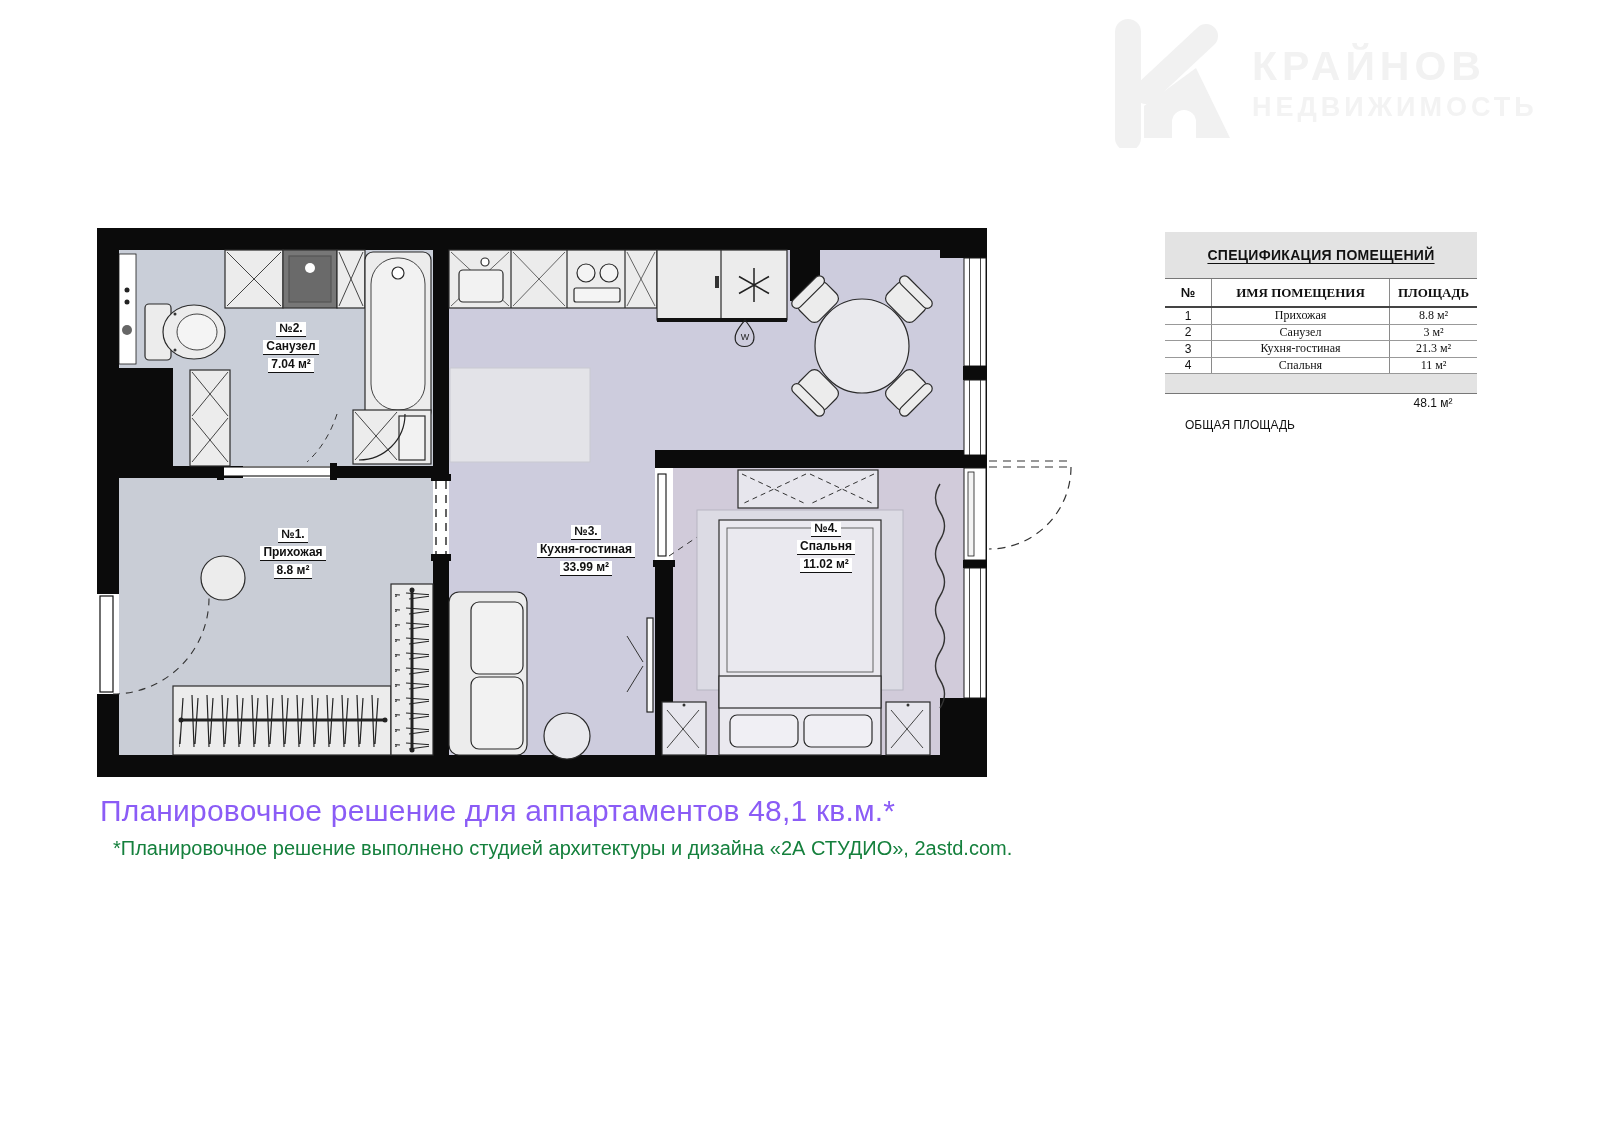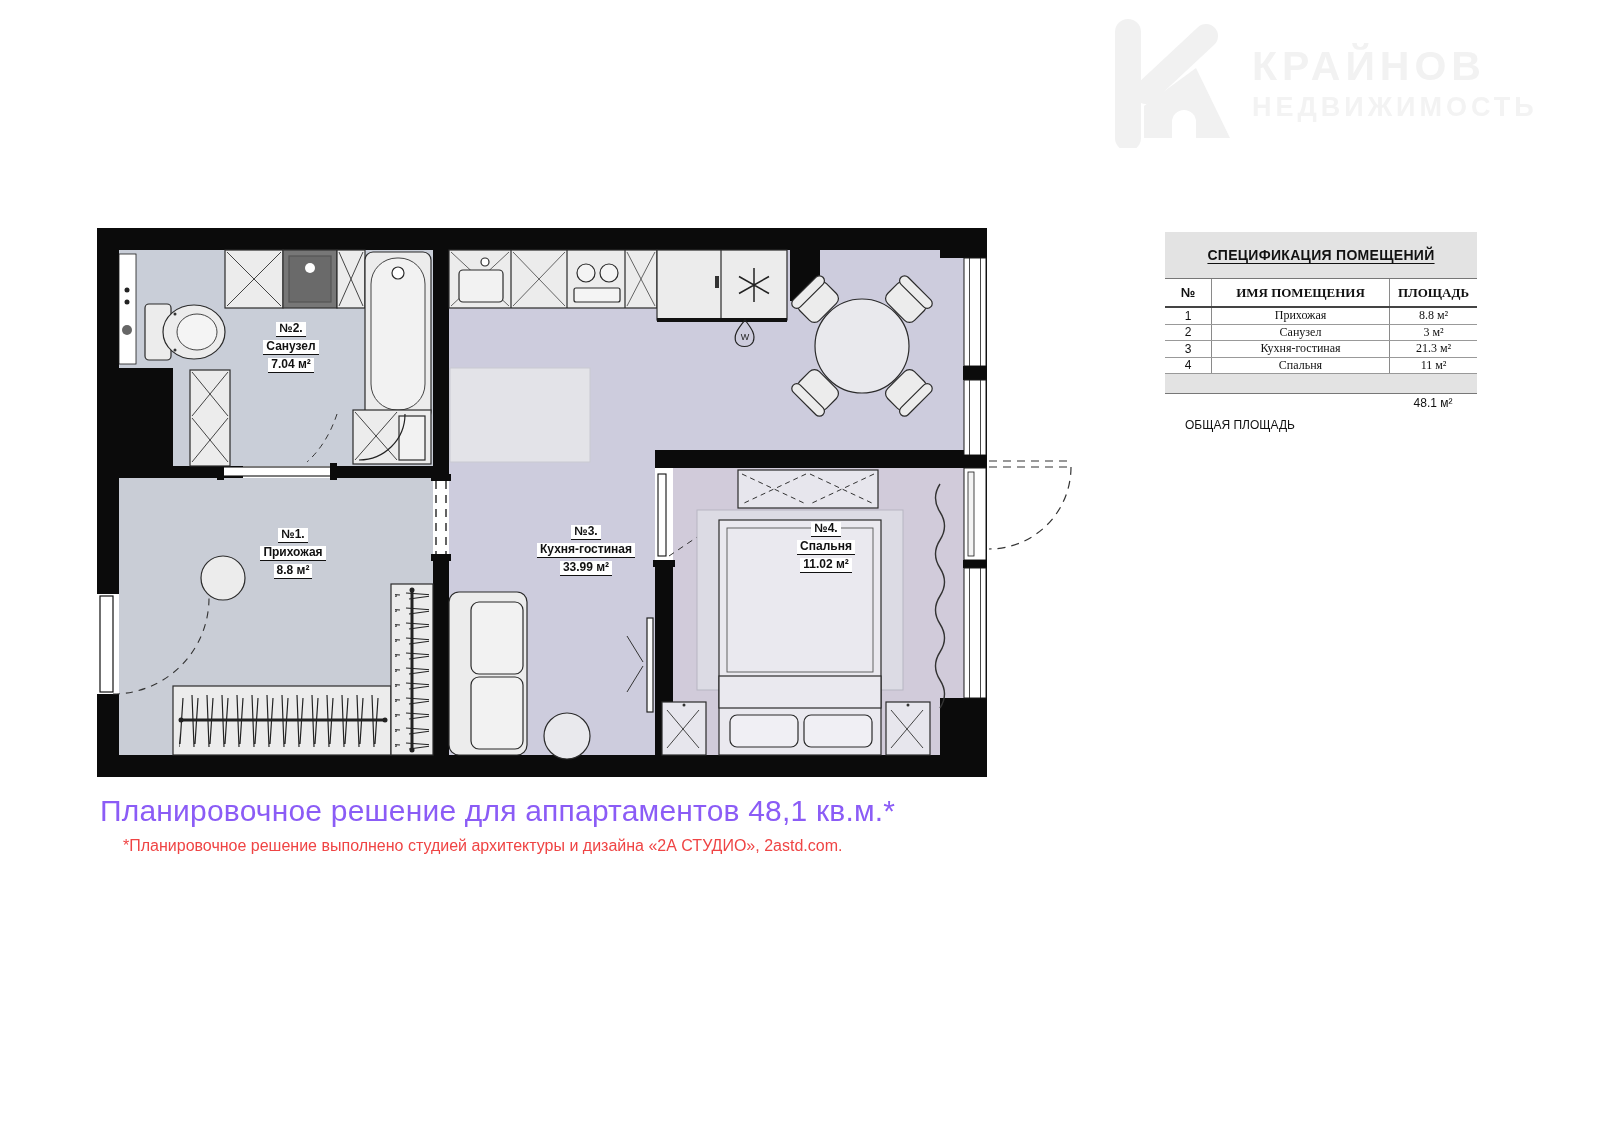--- a/index.html
+++ b/index.html
@@ -29,21 +29,21 @@
   .spec-foot .fl{display:flex;align-items:center;padding-left:20px;margin-top:44px;}
   .spec-foot .fv{display:flex;align-items:center;justify-content:center;}
 
   
   .room-label{position:absolute;display:flex;flex-direction:column;align-items:center;gap:3px;
     font-size:12px;font-weight:bold;line-height:13px;z-index:5;}
   .room-label span{background:#fff;padding:0 3px 1px 3px;border-bottom:1px solid #111;white-space:nowrap;}
 
   
   .cap-title{left:100px;top:794px;font-size:30px;color:#8b5cf6;letter-spacing:.2px;}
-  .cap-note{left:113px;top:837px;font-size:16px;color:#ef4444;margin-left:10px;}
+  .cap-note{left:113px;top:837px;font-size:20px;color:#15803d;}
 
   svg text{font-family:"Liberation Sans",sans-serif;}
 </style>
 </head>
 <body>
 
 <div class="abs" style="left:1100px;top:12px;width:440px;height:140px;">
   <svg width="140" height="136" style="position:absolute;left:0;top:0">
     <path d="M28 20 V 126" stroke="#f1f1f1" stroke-width="26" stroke-linecap="round" fill="none"></path>
     <path d="M46 80 L 106 24" stroke="#f1f1f1" stroke-width="24" stroke-linecap="round" fill="none"></path>

